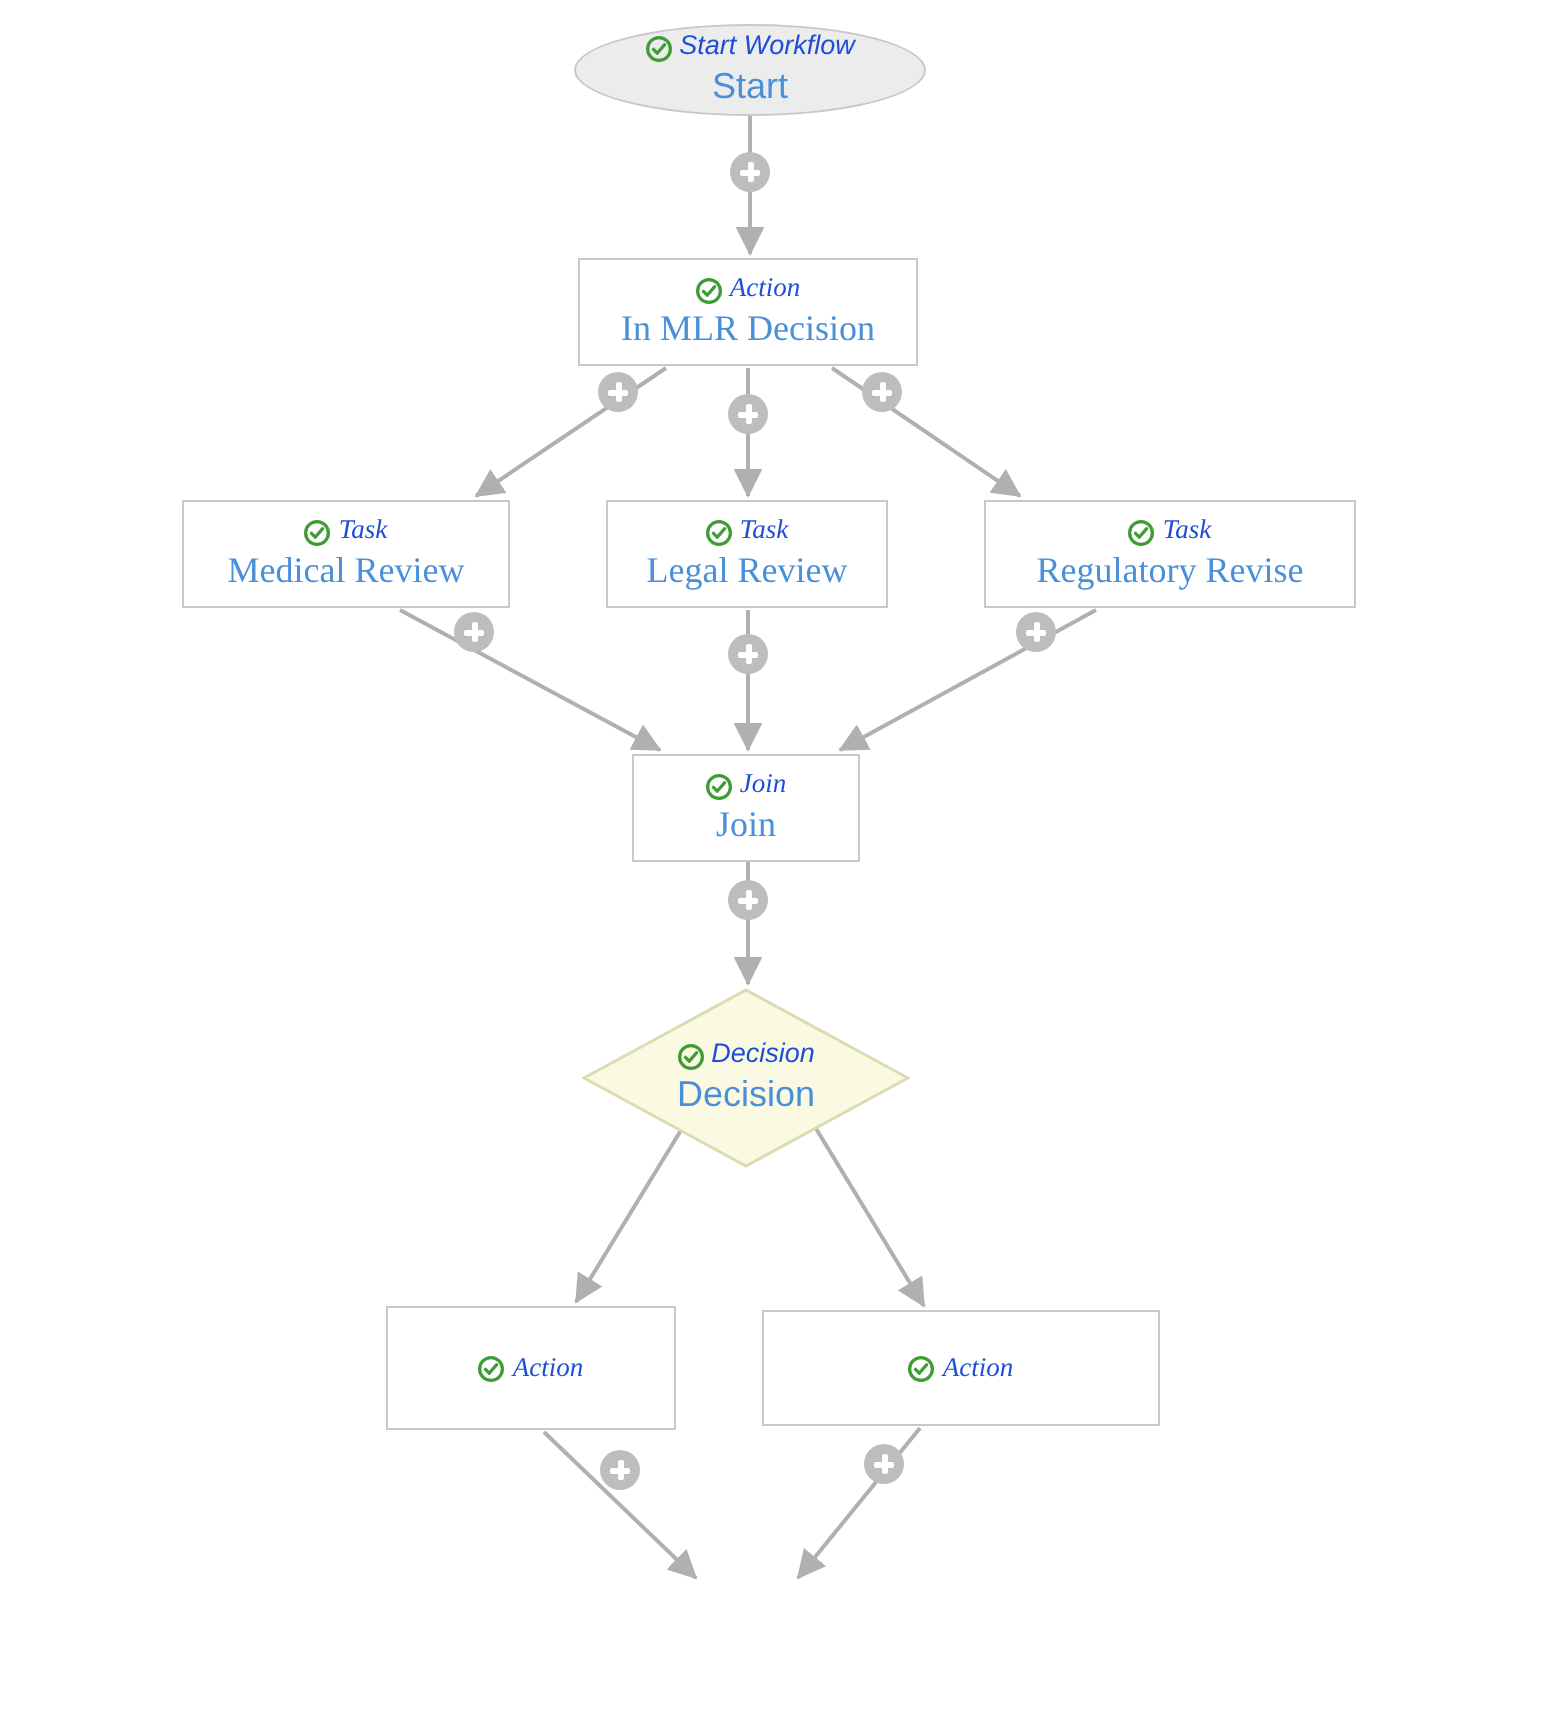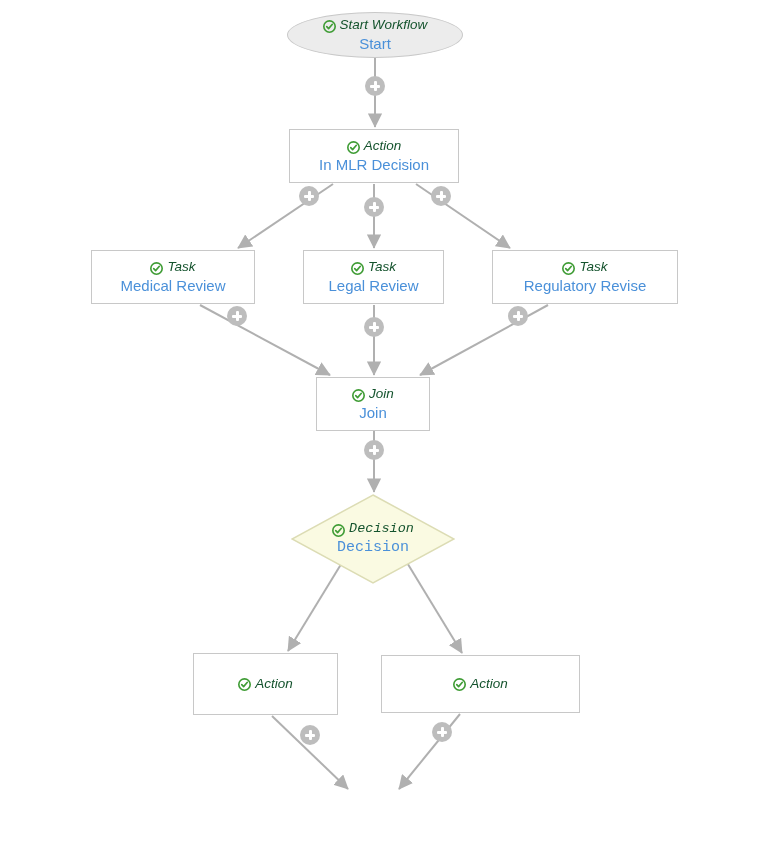--- a/index.html
+++ b/index.html
@@ -39,44 +39,44 @@
     text-align: center;
     line-height: 1.18;
   }
   .node .type-line {
     display: flex;
     align-items: center;
     justify-content: center;
     gap: 4px;
     font-style: italic;
     font-size: 13.5px;
-    color: #14532d;
+    color: #1d4ed8;
     white-space: nowrap;
   }
   .node .label-line {
-    font-size: 15px;
+    font-size: 18px;
     color: #4a90d9;
     white-space: normal;
     margin-top: 2px;
     padding: 0 6px;
   }
 
   .node.rect {
     background: #ffffff;
     border: 1px solid #c8c8c8;
+    font-family: Liberation Serif, serif;
   }
   .node.ellipse {
     background: #ececec;
     border: 1px solid #c8c8c8;
     border-radius: 50%;
   }
   .node.diamond-wrap {
     background: transparent;
     border: none;
-    font-family: Liberation Mono, monospace;
   }
   .diamond-shape {
     position: absolute;
     left: 0;
     top: 0;
     width: 100%;
     height: 100%;
   }
   .node.diamond-wrap .inner {
     position: relative;

